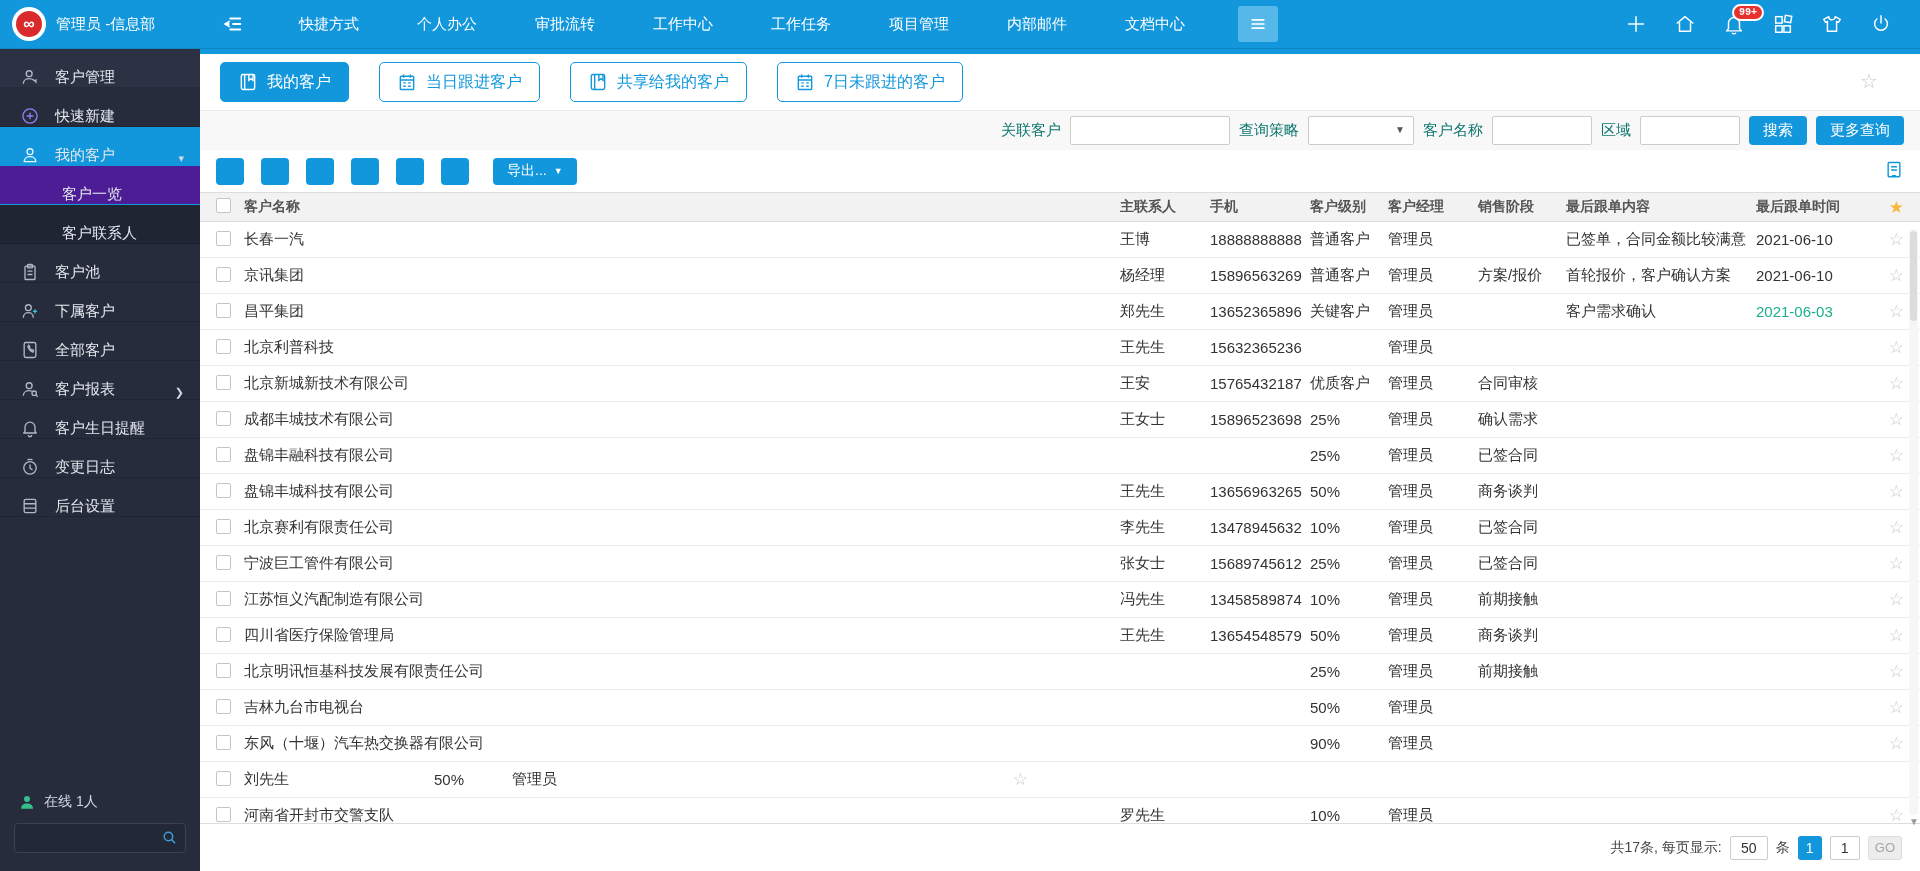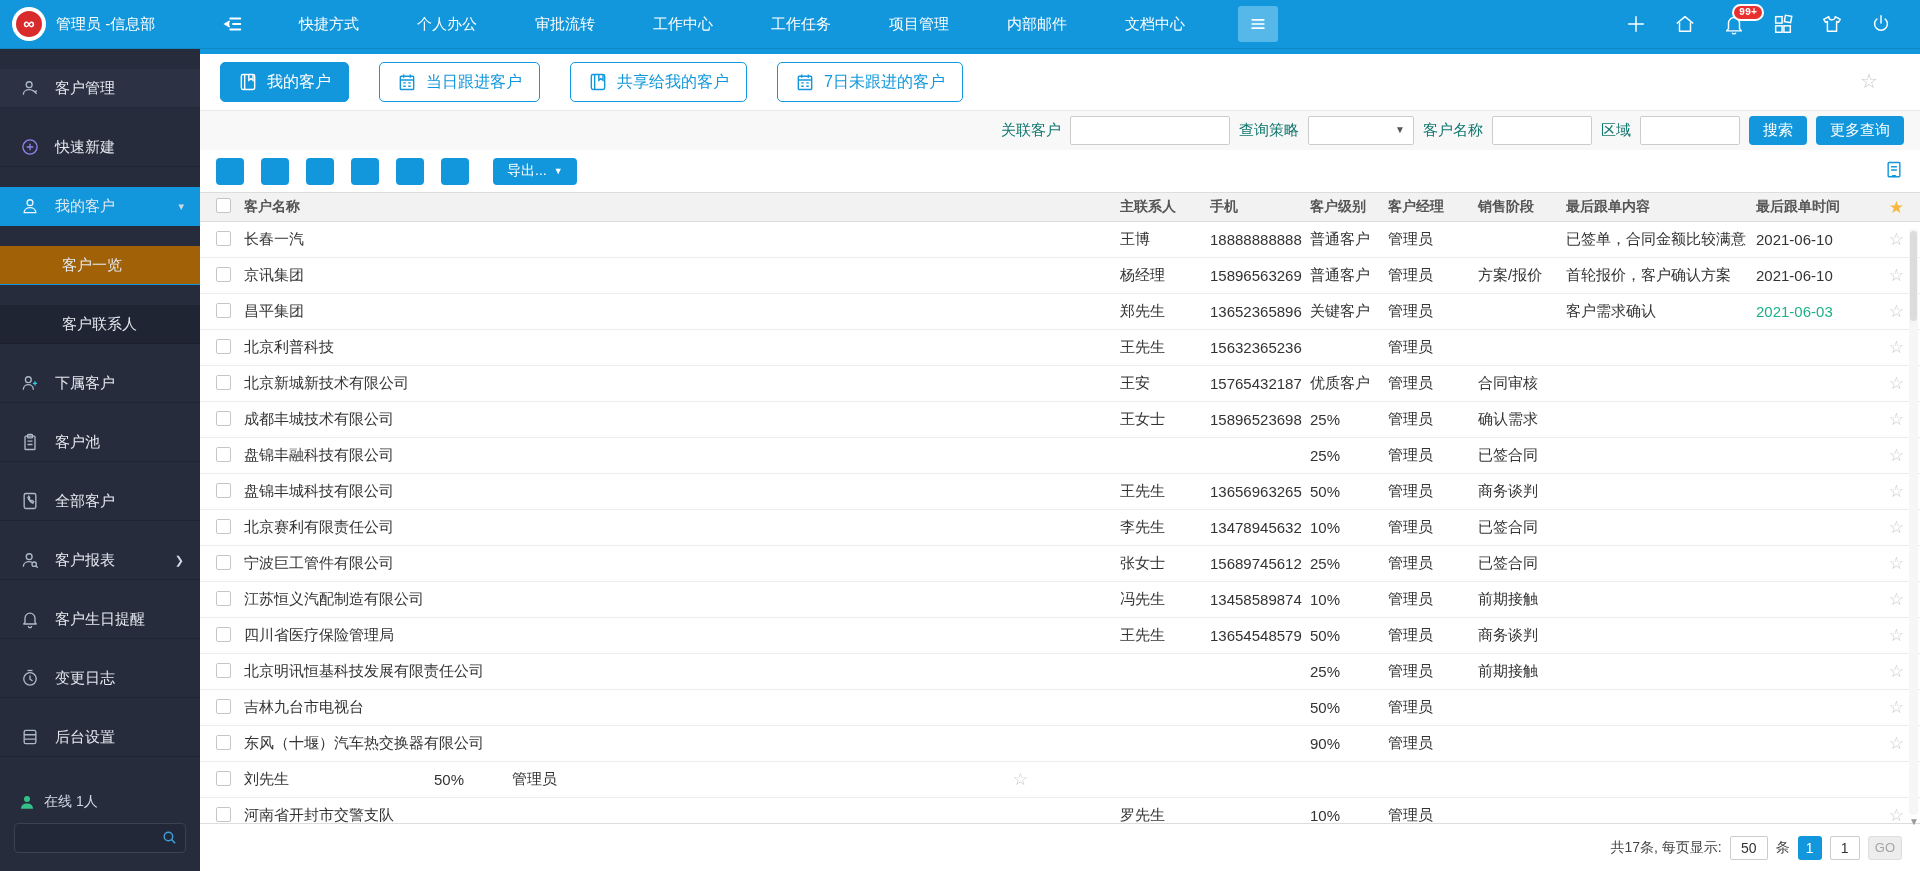--- a/index.html
+++ b/index.html
@@ -19,27 +19,27 @@
   .app-btn { width:40px; height:36px; background:#55b8e9; border-radius:3px; display:flex; align-items:center; justify-content:center; margin-left:24px; cursor:pointer; }
   .top-right { margin-left:auto; display:flex; align-items:center; gap:27px; padding-right:28px;font-family:Liberation Mono, monospace; }
   .tr-ic { position:relative; cursor:pointer; }
   .badge { position:absolute; top:-9px; left:9px; background:#e8312f; border:2px solid #fff; color:#fff; font-size:10px; font-weight:bold; border-radius:9px; padding:1px 5px; line-height:11px; }
 
   
   .shell { display:flex; height:822px; }
 
   
   .sidebar { width:200px; background:#262c3b; display:flex; flex-direction:column; flex:0 0 auto; }
-  .sb-item { height:39px; display:flex; align-items:center; gap:15px; padding-left:20px; color:#e3e8ef; font-size:15px; cursor:pointer; border-bottom:1px solid rgba(0,0,0,.14);margin-top:20px; }
+  .sb-item { height:39px; display:flex; align-items:flex-end; gap:15px; padding-left:20px; color:#e3e8ef; font-size:15px; cursor:pointer; border-bottom:1px solid rgba(0,0,0,.14); }
   .sb-item .ic { width:20px; height:20px; color:#aeb9c8; flex:0 0 auto; }
   .sb-cat { background:#2c3243; }
   .sb-blue { background:#1297dc; border-bottom-color:#1297dc; }
   .sb-blue .ic { color:#eaf6ff; }
   .sb-sub { padding-left:62px; background:#1f2533; }
-  .sb-sub.sb-blue { background:#a16207; }
+  .sb-sub.sb-blue { background:#4c1d95; }
   .chev { margin-left:auto; margin-right:16px; color:#cfd7e2; font-size:11px; }
   .ic-purple { color:#8f83f0 !important; }
   .sb-bottom { margin-top:auto; padding:0 14px 18px; }
   .online-row { display:flex; align-items:center; gap:8px; color:#cfd7e2; font-size:14px; padding:8px 4px 12px; }
   .online-row .ic { color:#35c08a; }
   .sb-search { position:relative; }
   .sb-search input { width:100%; height:30px; background:#222837; border:1px solid #3a4152; border-radius:4px; color:#dfe5ec; padding:0 30px 0 10px; font-size:13px; outline:none; }
   .sb-search .mag { position:absolute; right:8px; top:6px; color:#3f9fd8; }
 
   
@@ -202,36 +202,36 @@
     </div>
     <div class="sb-item sb-sub sb-blue">
       <span>客户一览</span>
     </div>
     <div class="sb-item sb-sub">
       <span>客户联系人</span>
     </div>
     <div class="sb-item">
       <span class="ic">
         <svg width="20" height="20" viewBox="0 0 24 24" fill="none" stroke="currentColor" stroke-width="1.6">
+            <rect x="6" y="5" width="12" height="16" rx="1"></rect>
+            <rect x="9" y="3" width="6" height="4" rx="1"></rect>
+            <path d="M9 11h6M9 15h6"></path>
+          </svg>
+      </span>
+      <span>客户池</span>
+    </div>
+    <div class="sb-item">
+      <span class="ic">
+        <svg width="20" height="20" viewBox="0 0 24 24" fill="none" stroke="currentColor" stroke-width="1.6">
             <circle cx="10" cy="8" r="3.5"></circle>
             <path d="M4 20c0-4 3-6 6-6s6 2 6 6"></path>
             <path d="M18 10v5M15.5 12.5h5" stroke="#39c3e6"></path>
           </svg>
       </span>
       <span>下属客户</span>
-    </div>
-    <div class="sb-item">
-      <span class="ic">
-        <svg width="20" height="20" viewBox="0 0 24 24" fill="none" stroke="currentColor" stroke-width="1.6">
-            <rect x="6" y="5" width="12" height="16" rx="1"></rect>
-            <rect x="9" y="3" width="6" height="4" rx="1"></rect>
-            <path d="M9 11h6M9 15h6"></path>
-          </svg>
-      </span>
-      <span>客户池</span>
     </div>
     <div class="sb-item">
       <span class="ic">
         <svg width="20" height="20" viewBox="0 0 24 24" fill="none" stroke="currentColor" stroke-width="1.6">
             <rect x="5" y="3" width="14" height="18" rx="2"></rect>
             <path d="M9.5 8c1.5 3.5 3.5 5.5 6 6.5l.8-2-2-1.2-1 .7c-1-.8-1.8-1.7-2.3-2.8l.8-.9-1.2-2z"></path>
           </svg>
       </span>
       <span>全部客户</span>
     </div>

